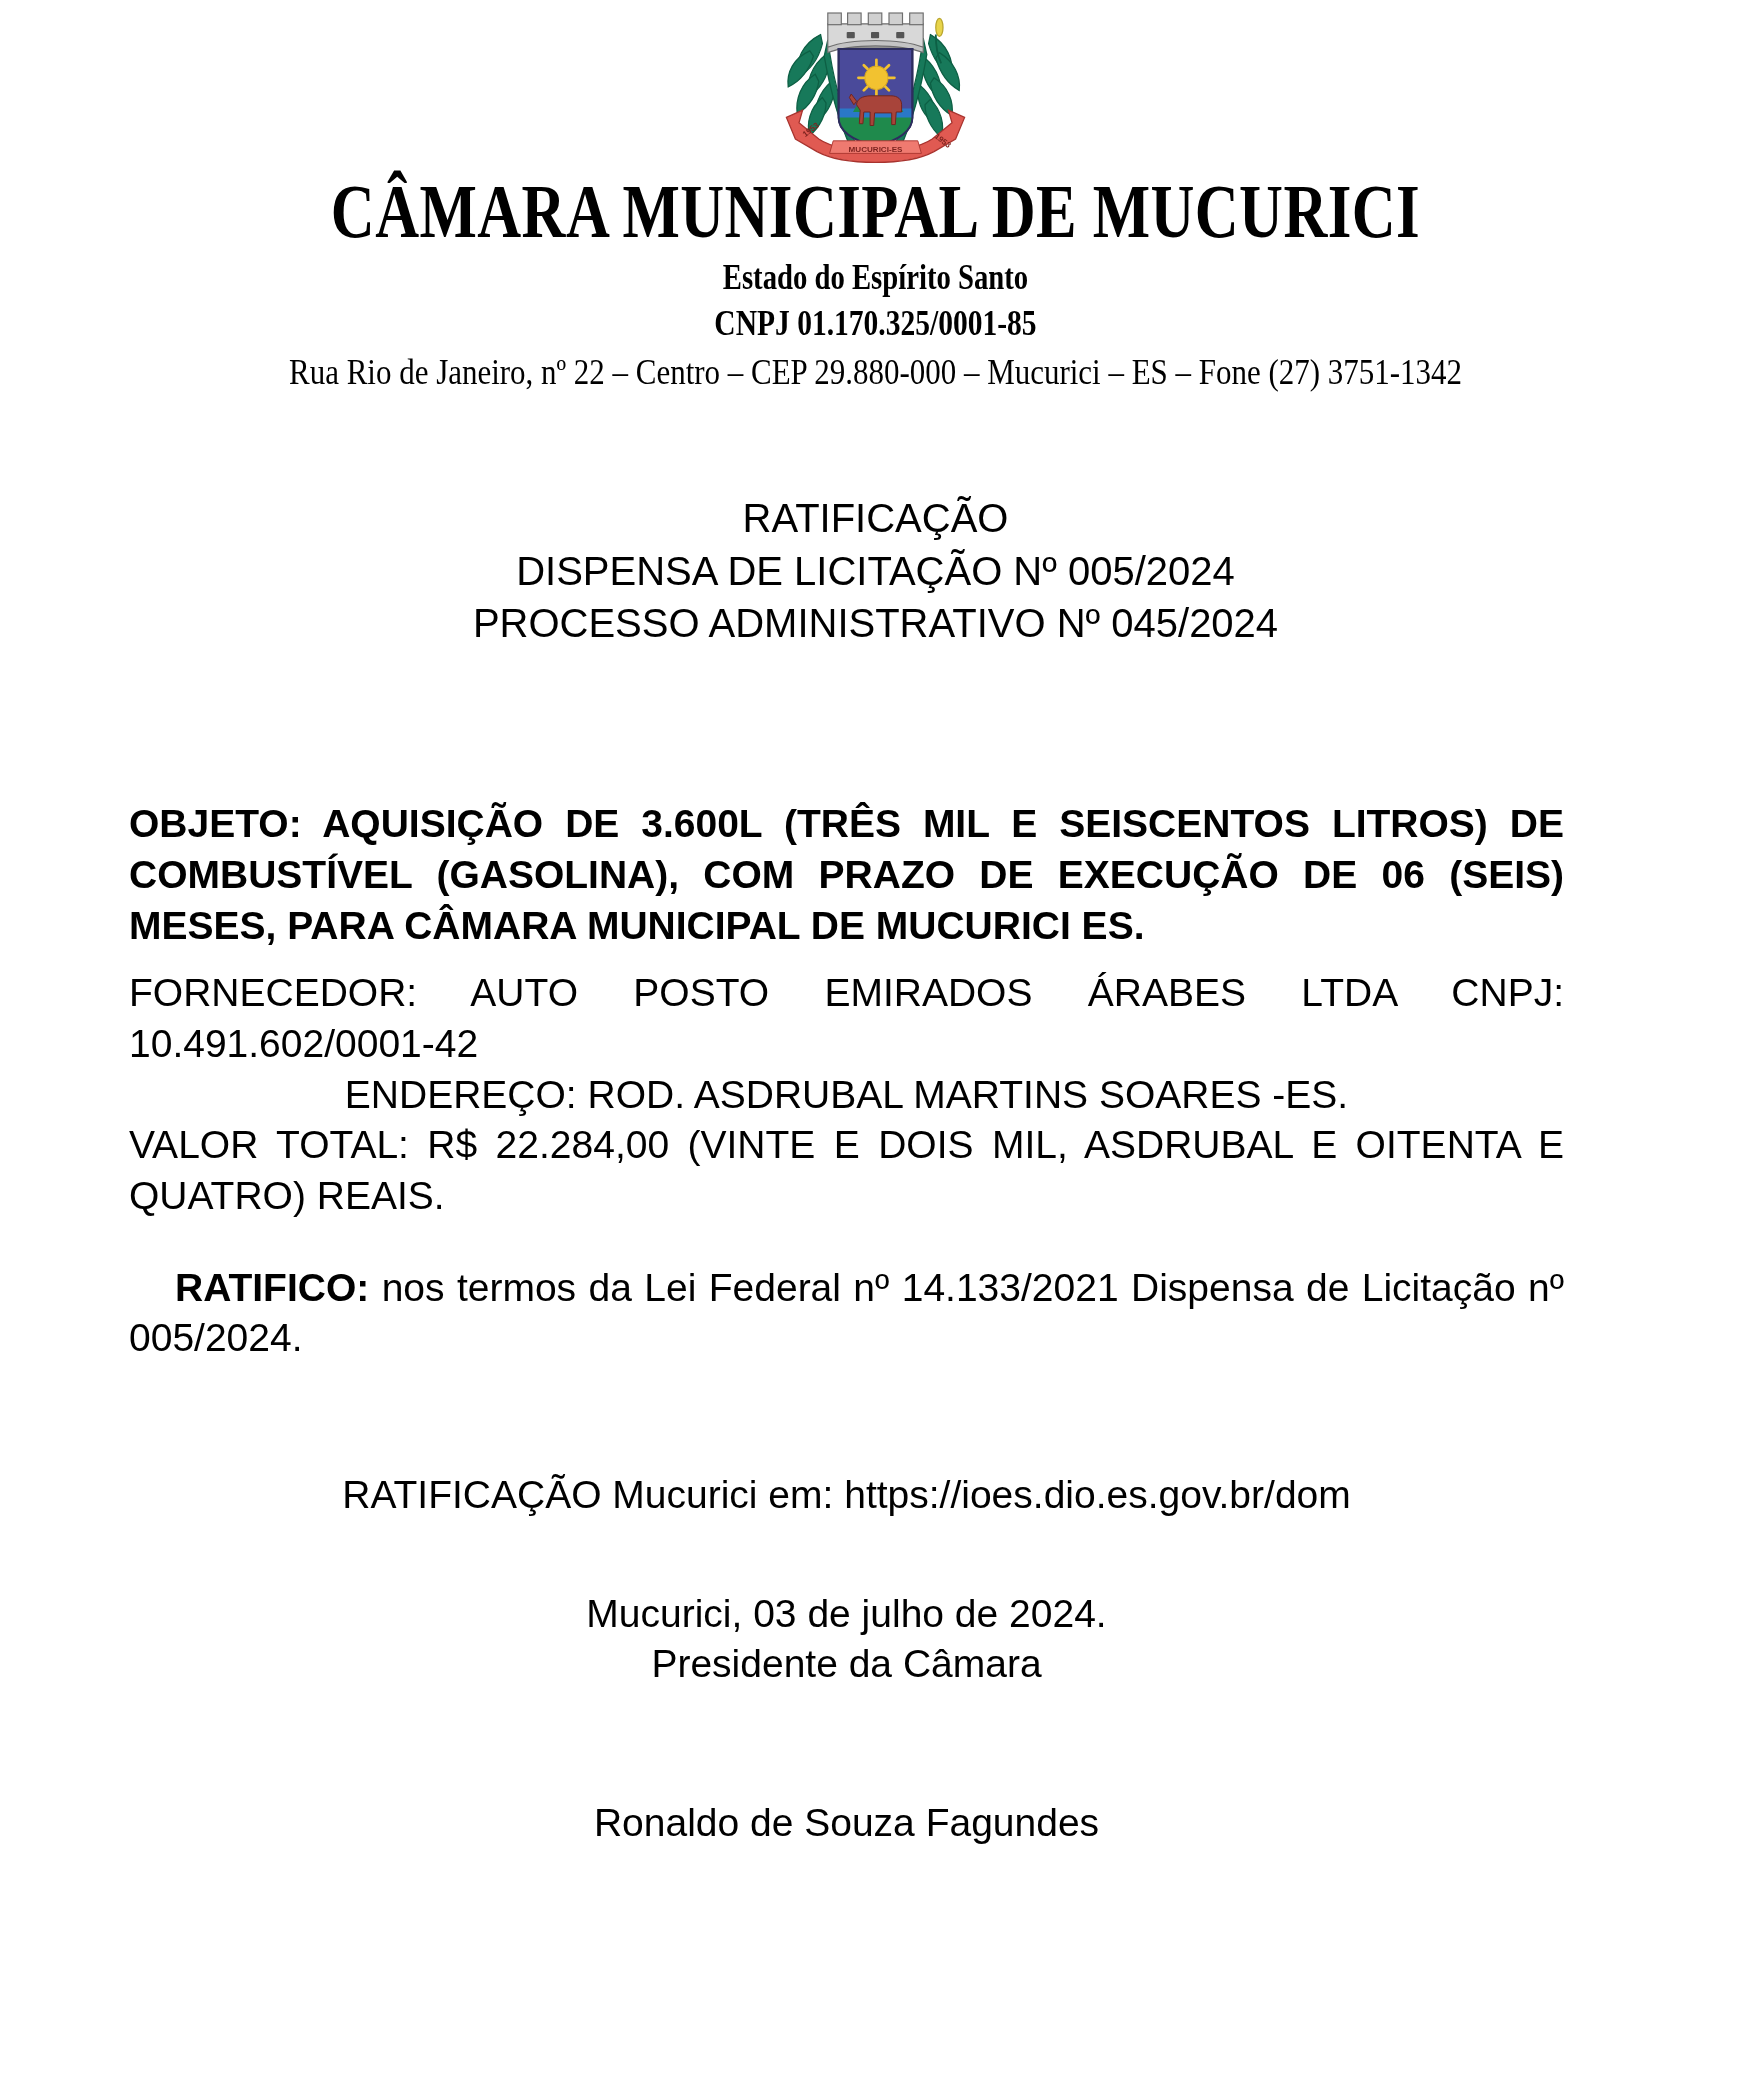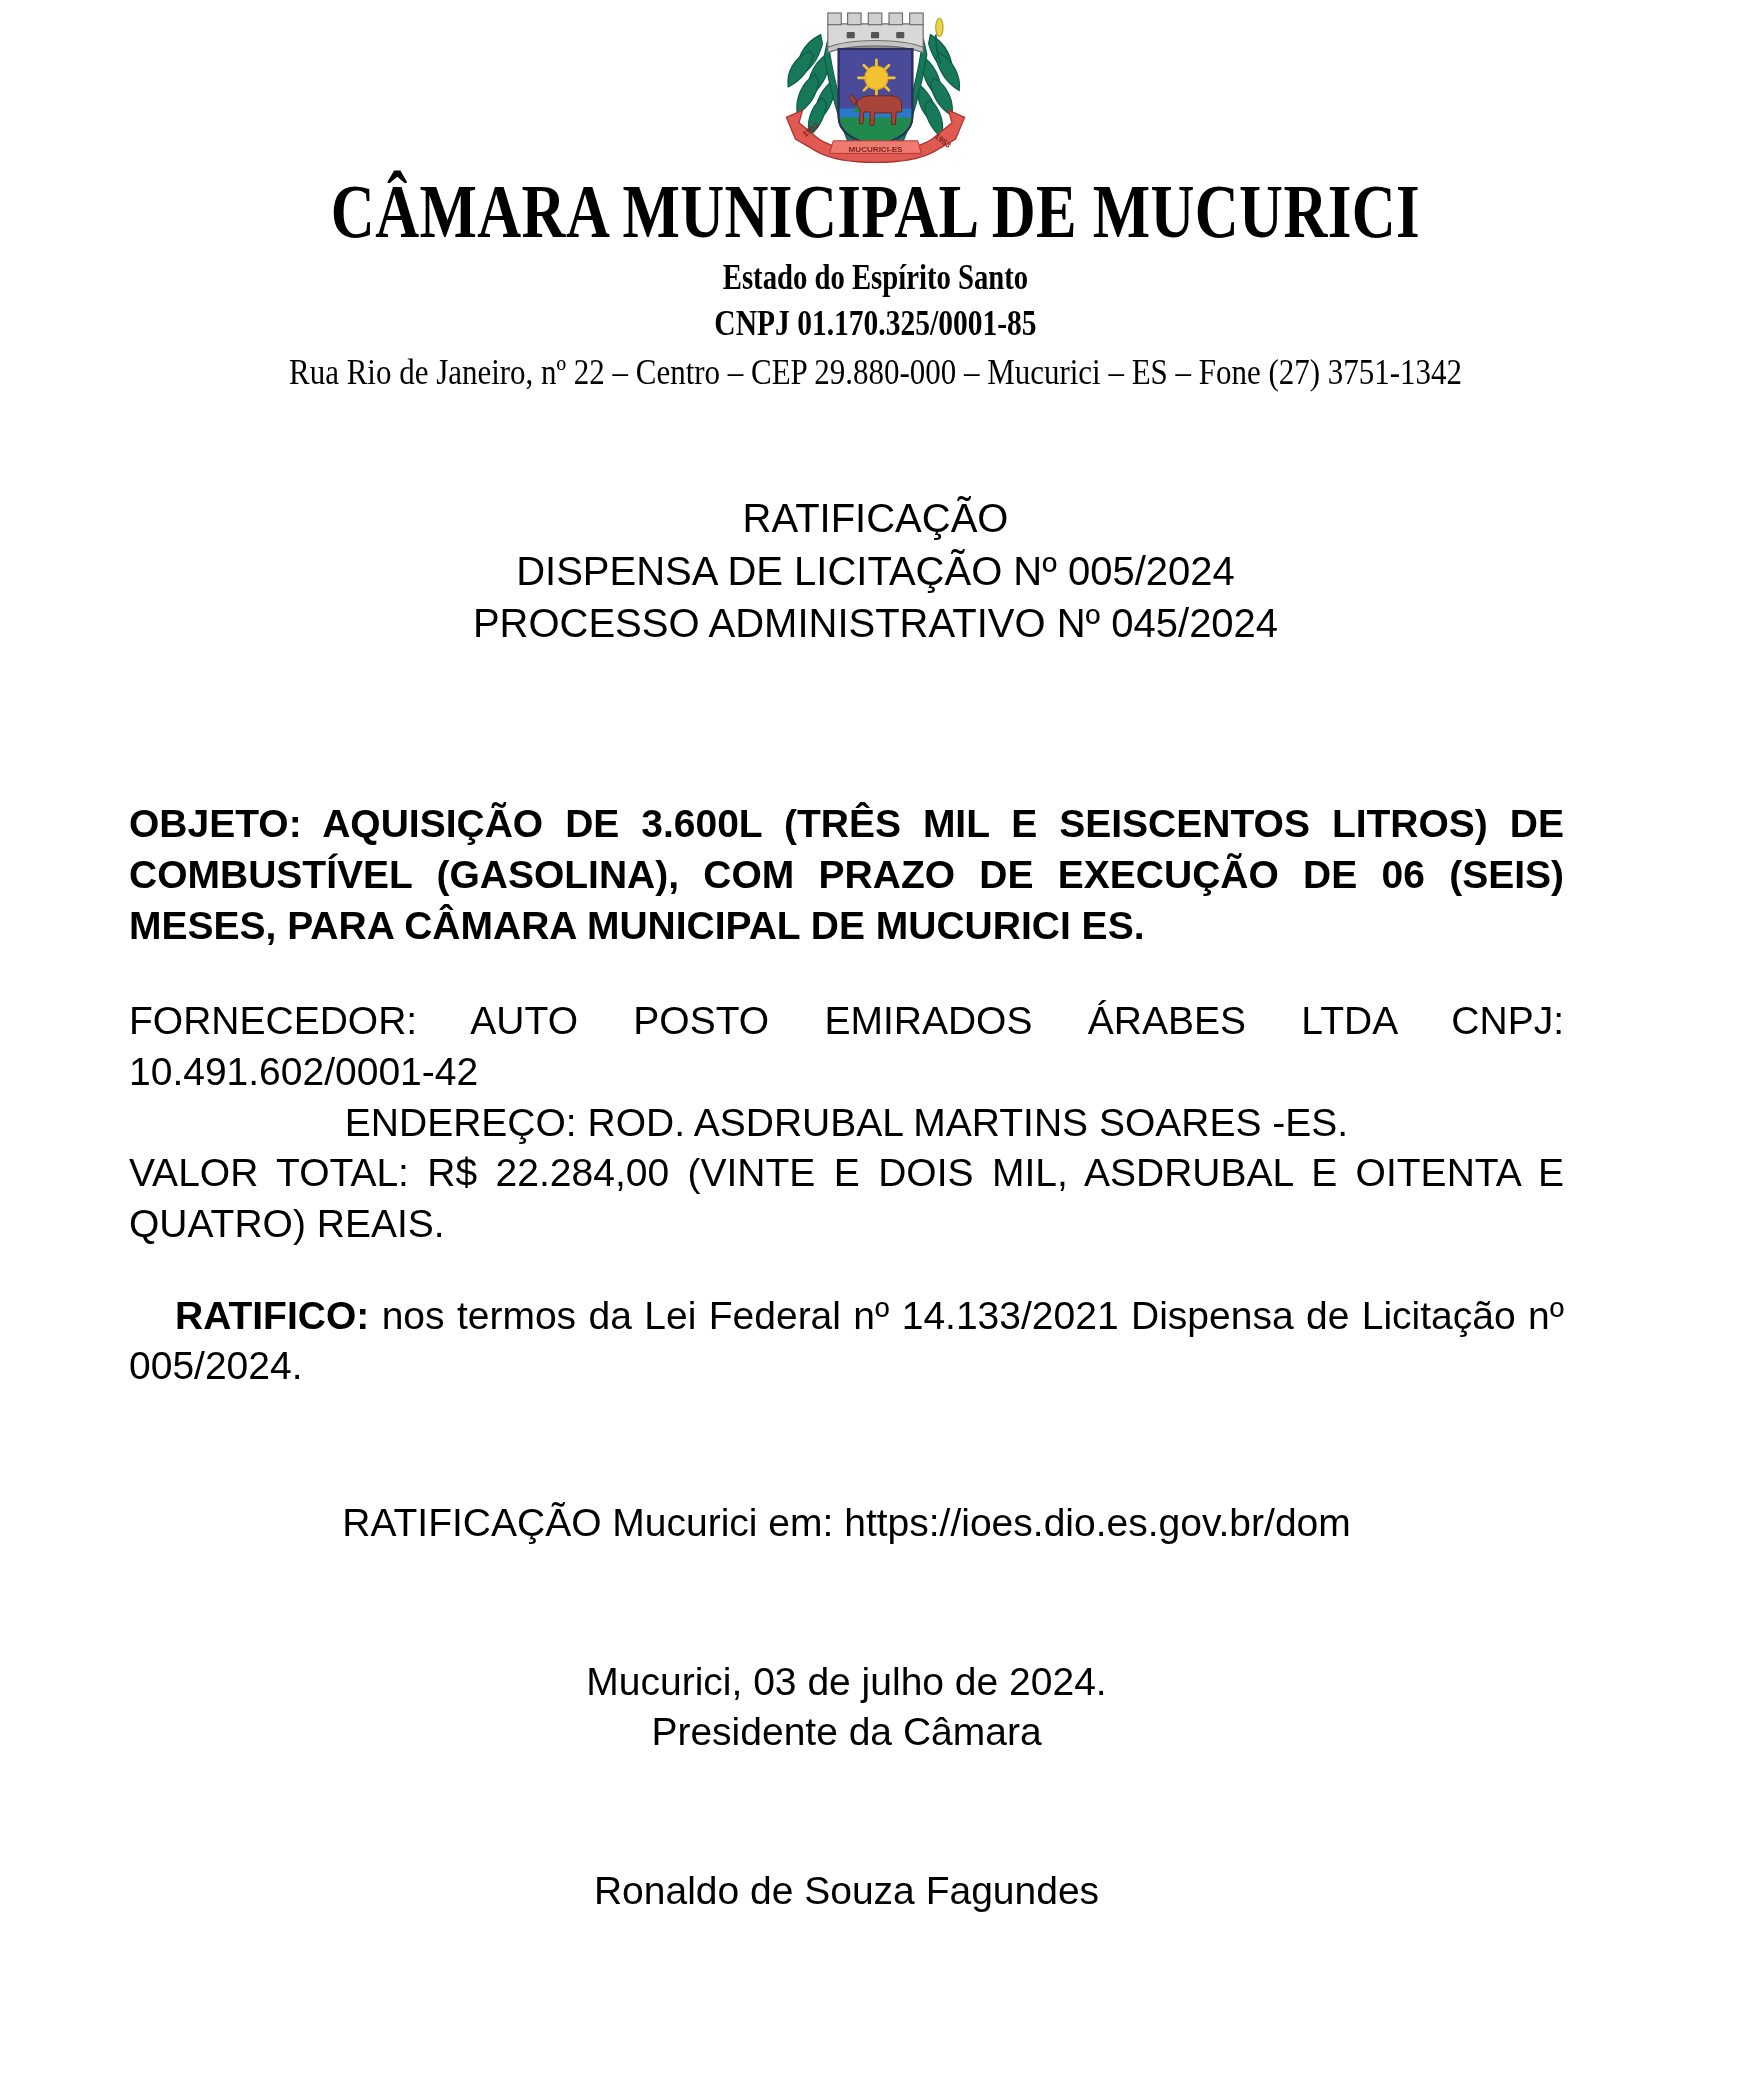--- a/index.html
+++ b/index.html
@@ -118,24 +118,24 @@
   }
   .para b {
     font-weight: bold;
     margin-left: 46px;
   }
   .para.nojust {
     text-align: center;
   }
 
   .sp-objeto   { margin-top: 149px; }
-  .sp-fornec   { margin-top: 45px; }
+  .sp-fornec   { margin-top: 17px; }
   .sp-ratifico { margin-top: 41px; }
   .sp-pub      { margin-top: 106px; }
-  .sp-local    { margin-top: 108px; }
+  .sp-local    { margin-top: 68px; }
   .sp-sign     { margin-top: 108px; }
 </style>
 </head>
 <body>
 
 <div class="page">
 
   <div class="crest-wrap">
     <svg class="crest" width="225" height="162" viewBox="0 0 250 180" aria-hidden="true">
 

